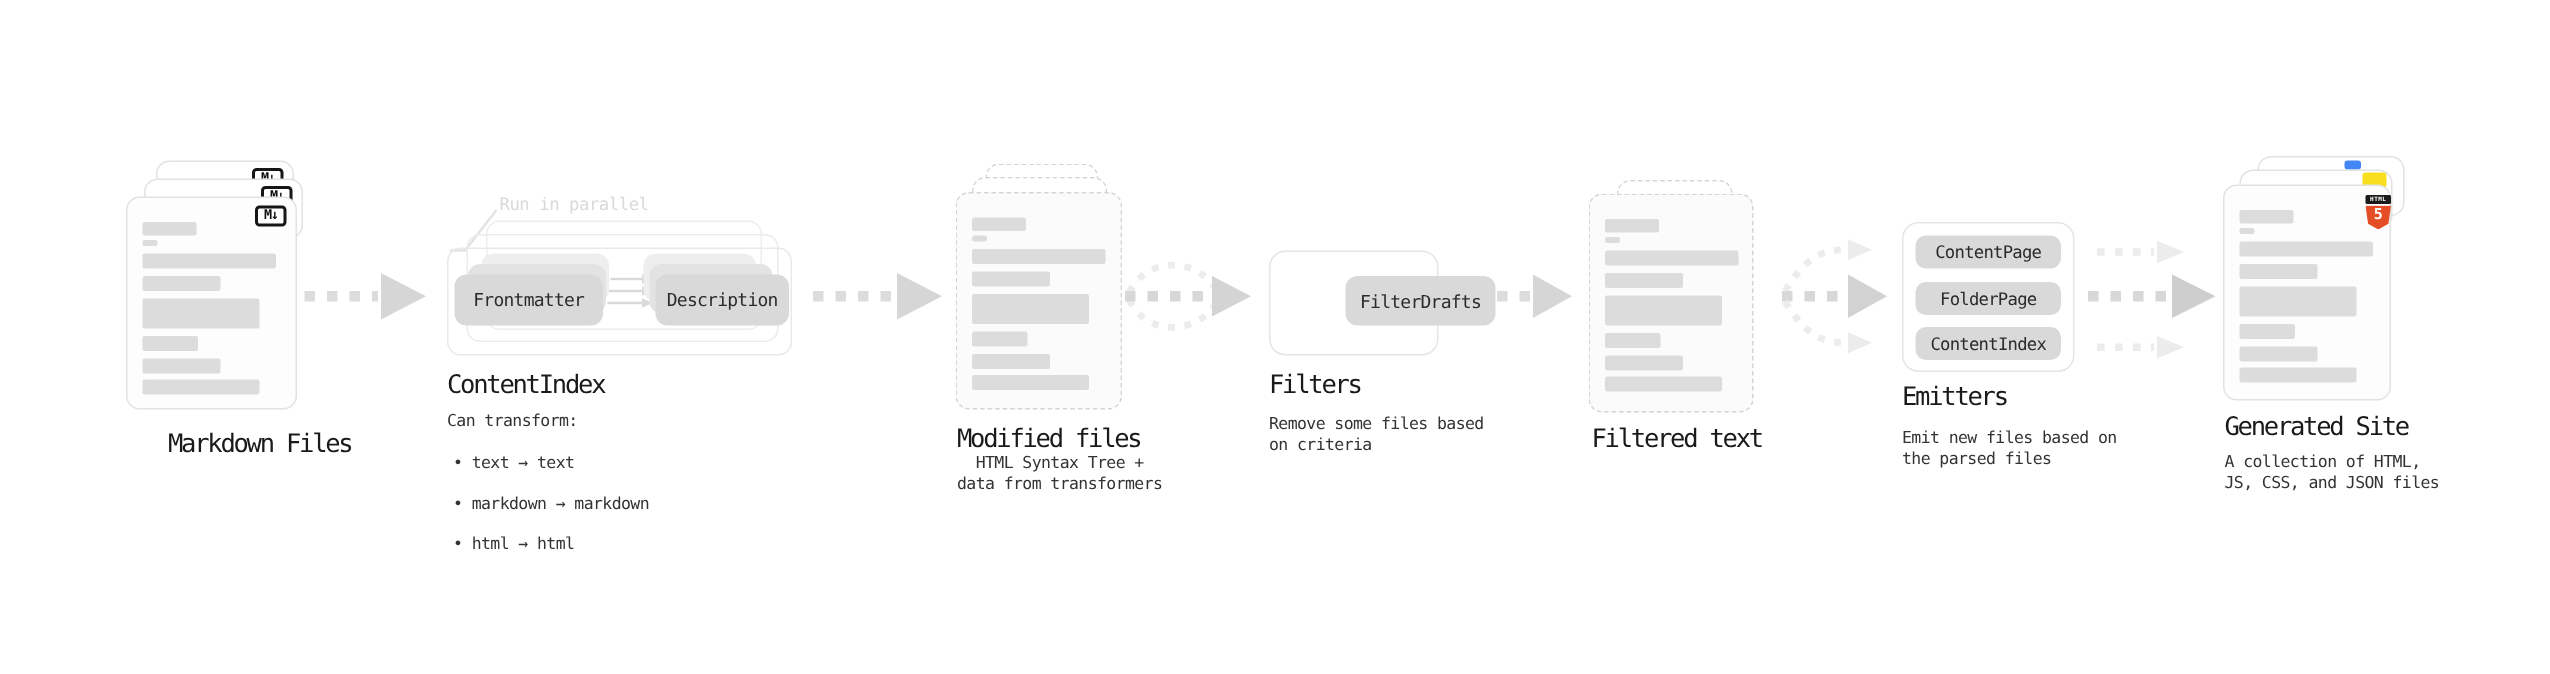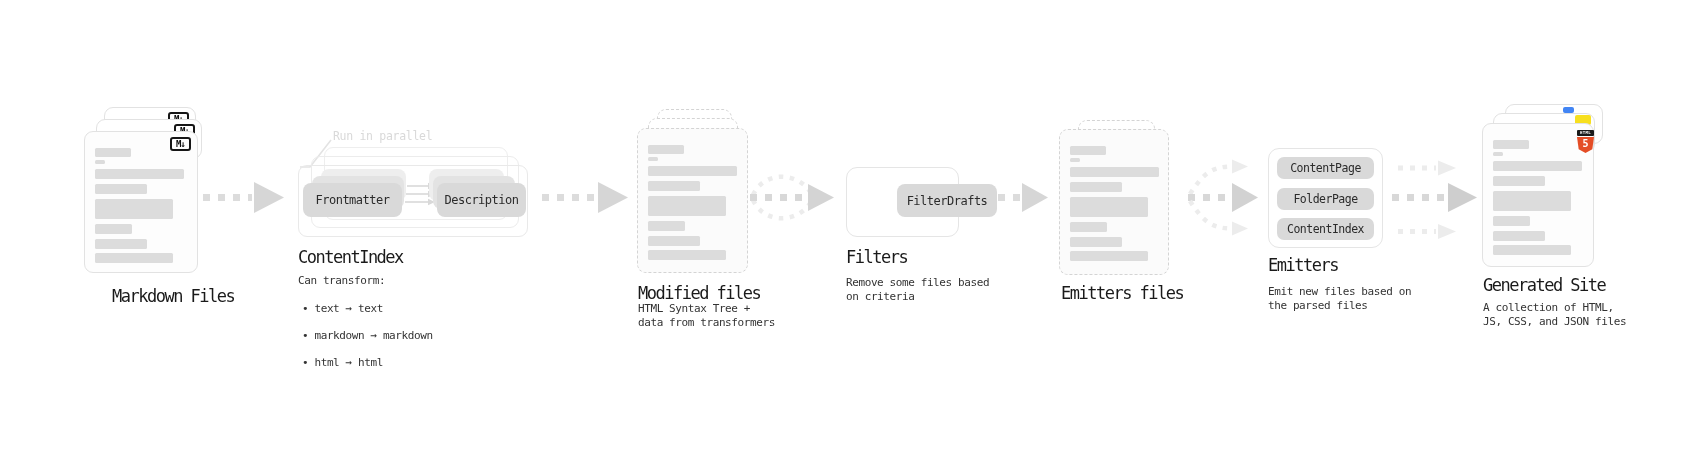--- a/index.html
+++ b/index.html
@@ -184,21 +184,21 @@
         <div class="bar" style="width: 10px; height: 4px; margin-top: 3px;"></div>
         <div class="bar" style="width: 89px; height: 10px; margin-top: 5px;"></div>
         <div class="bar" style="width: 52px; height: 10px; margin-top: 5px;"></div>
         <div class="bar" style="width: 78px; height: 20px; margin-top: 5px;"></div>
         <div class="bar" style="width: 37px; height: 10px; margin-top: 5px;"></div>
         <div class="bar" style="width: 52px; height: 10px; margin-top: 5px;"></div>
         <div class="bar" style="width: 78px; height: 10px; margin-top: 4px;"></div>
       </div>
   </div>
   <div class="stage-label" style="left:638px;top:285px;text-align:center;">Modified files</div>
-  <div class="stage-desc" style="left:638px;top:302px;">HTML Syntax Tree +
+  <div class="stage-desc" style="left:638px;top:302px;text-align:center;">HTML Syntax Tree +
 data from transformers</div>
 
   <div class="frame-box" style="left:846px;top:167px;width:113px;height:70px;"></div>
   <div class="pill" style="left:853px;top:184px;width:100px;height:33px;margin-left:44px;">FilterDrafts</div>
   <div class="stage-label" style="left:846px;top:249px;">Filters</div>
   <div class="stage-desc" style="left:846px;top:276px;">Remove some files based
 on criteria</div>
 
   <div class="doc-card dashed-card" style="left:1078px;top:120px;width:77px;height:40px;background:#ffffff;"></div>
   <div class="doc-card dashed-card" style="left:1059px;top:129px;width:110px;height:146px;">
@@ -206,21 +206,21 @@
         <div class="bar" style="width: 36px; height: 9px; margin-top: 16px;"></div>
         <div class="bar" style="width: 10px; height: 4px; margin-top: 3px;"></div>
         <div class="bar" style="width: 89px; height: 10px; margin-top: 5px;"></div>
         <div class="bar" style="width: 52px; height: 10px; margin-top: 5px;"></div>
         <div class="bar" style="width: 78px; height: 20px; margin-top: 5px;"></div>
         <div class="bar" style="width: 37px; height: 10px; margin-top: 5px;"></div>
         <div class="bar" style="width: 52px; height: 10px; margin-top: 5px;"></div>
         <div class="bar" style="width: 78px; height: 10px; margin-top: 4px;"></div>
       </div>
   </div>
-  <div class="stage-label" style="left:1061px;top:285px;">Emitters files</div>
+  <div class="stage-label" style="left:1061px;top:285px;">Filtered text</div>
 
   <div class="frame-box" style="left:1268px;top:148px;width:115px;height:100px;"></div>
   <div class="pill emit-pill" style="left:1277px;top:157px;width:97px;height:22px;">ContentPage</div>
   <div class="pill emit-pill" style="left:1277px;top:188px;width:97px;height:22px;">FolderPage</div>
   <div class="pill emit-pill" style="left:1277px;top:218px;width:97px;height:22px;">ContentIndex</div>
   <div class="stage-label" style="left:1268px;top:257px;">Emitters</div>
   <div class="stage-desc" style="left:1268px;top:285px;">Emit new files based on
 the parsed files</div>
 
   <div class="doc-card solid-back" style="left:1505px;top:104px;width:98px;height:40px;"></div>

